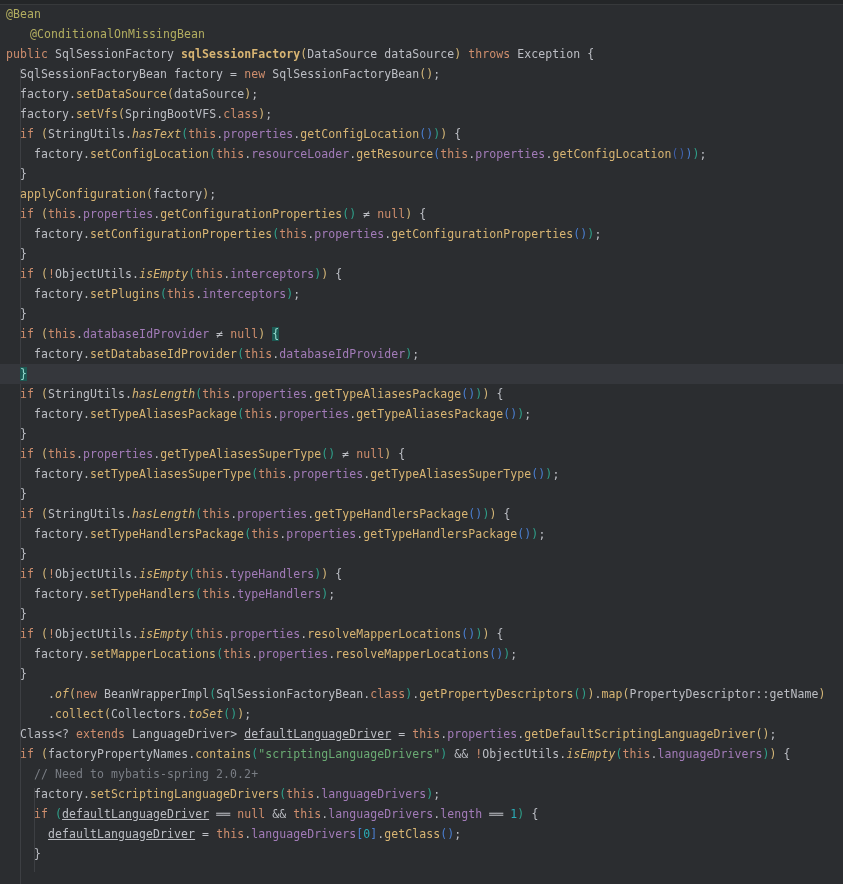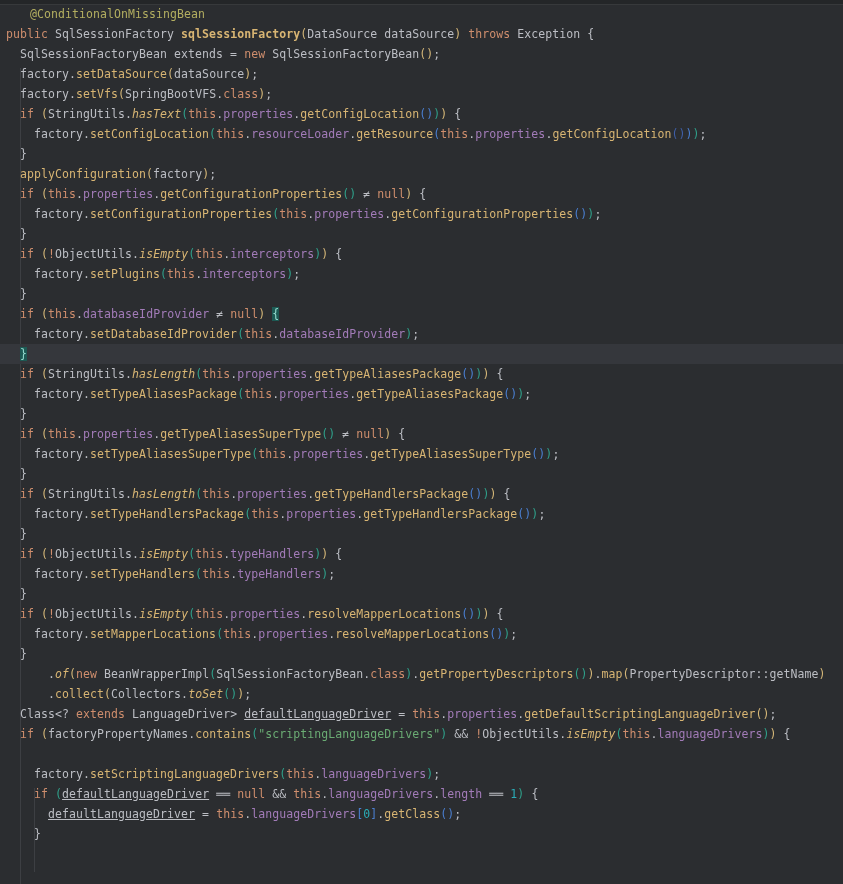--- a/index.html
+++ b/index.html
@@ -16,23 +16,24 @@
   .guide-2{left:34px;top:784px;height:84px;}
   .tok{display:inline;}
 </style>
 </head>
 <body>
 
 <div class="top-strip"></div>
 <div class="editor" id="editor">
   <div class="indent-guide guide-1"></div>
   <div class="indent-guide guide-2"></div>
+<div class="line"><span class="tok" style="color: rgb(179, 174, 96);">@Bean</span></div>
     <div class="line"><span class="tok" style="color: rgb(179, 174, 96); padding-left: 24px;">@ConditionalOnMissingBean</span></div>
     <div class="line"><span class="tok" style="color: rgb(207, 142, 109);">public</span><span class="tok" style="color: rgb(188, 190, 196);"> SqlSessionFactory </span><span class="tok" style="color: rgb(216, 181, 115); font-weight: bold;">sqlSessionFactory</span><span class="tok" style="color: rgb(213, 183, 120);">(</span><span class="tok" style="color: rgb(188, 190, 196);">DataSource dataSource</span><span class="tok" style="color: rgb(213, 183, 120);">)</span><span class="tok" style="color: rgb(188, 190, 196);"> </span><span class="tok" style="color: rgb(207, 142, 109);">throws</span><span class="tok" style="color: rgb(188, 190, 196);"> Exception {</span></div>
-    <div class="line"><span class="tok" style="color: rgb(188, 190, 196);">  SqlSessionFactoryBean extends = </span><span class="tok" style="color: rgb(207, 142, 109);">new</span><span class="tok" style="color: rgb(188, 190, 196);"> SqlSessionFactoryBean</span><span class="tok" style="color: rgb(213, 183, 120);">()</span><span class="tok" style="color: rgb(188, 190, 196);">;</span></div>
+    <div class="line"><span class="tok" style="color: rgb(188, 190, 196);">  SqlSessionFactoryBean factory = </span><span class="tok" style="color: rgb(207, 142, 109);">new</span><span class="tok" style="color: rgb(188, 190, 196);"> SqlSessionFactoryBean</span><span class="tok" style="color: rgb(213, 183, 120);">()</span><span class="tok" style="color: rgb(188, 190, 196);">;</span></div>
     <div class="line"><span class="tok" style="color: rgb(188, 190, 196);">  factory.</span><span class="tok" style="color: rgb(216, 181, 115);">setDataSource</span><span class="tok" style="color: rgb(213, 183, 120);">(</span><span class="tok" style="color: rgb(188, 190, 196);">dataSource</span><span class="tok" style="color: rgb(213, 183, 120);">)</span><span class="tok" style="color: rgb(188, 190, 196);">;</span></div>
     <div class="line"><span class="tok" style="color: rgb(188, 190, 196);">  factory.</span><span class="tok" style="color: rgb(216, 181, 115);">setVfs</span><span class="tok" style="color: rgb(213, 183, 120);">(</span><span class="tok" style="color: rgb(188, 190, 196);">SpringBootVFS.</span><span class="tok" style="color: rgb(207, 142, 109);">class</span><span class="tok" style="color: rgb(213, 183, 120);">)</span><span class="tok" style="color: rgb(188, 190, 196);">;</span></div>
     <div class="line"><span class="tok" style="color: rgb(188, 190, 196);">  </span><span class="tok" style="color: rgb(207, 142, 109);">if</span><span class="tok" style="color: rgb(188, 190, 196);"> </span><span class="tok" style="color: rgb(213, 183, 120);">(</span><span class="tok" style="color: rgb(188, 190, 196);">StringUtils.</span><span class="tok" style="color: rgb(216, 181, 115); font-style: italic;">hasText</span><span class="tok" style="color: rgb(47, 160, 138);">(</span><span class="tok" style="color: rgb(207, 142, 109);">this</span><span class="tok" style="color: rgb(188, 190, 196);">.</span><span class="tok" style="color: rgb(162, 123, 184);">properties</span><span class="tok" style="color: rgb(188, 190, 196);">.</span><span class="tok" style="color: rgb(216, 181, 115);">getConfigLocation</span><span class="tok" style="color: rgb(74, 127, 209);">()</span><span class="tok" style="color: rgb(47, 160, 138);">)</span><span class="tok" style="color: rgb(213, 183, 120);">)</span><span class="tok" style="color: rgb(188, 190, 196);"> {</span></div>
     <div class="line"><span class="tok" style="color: rgb(188, 190, 196);">    factory.</span><span class="tok" style="color: rgb(216, 181, 115);">setConfigLocation</span><span class="tok" style="color: rgb(47, 160, 138);">(</span><span class="tok" style="color: rgb(207, 142, 109);">this</span><span class="tok" style="color: rgb(188, 190, 196);">.</span><span class="tok" style="color: rgb(162, 123, 184);">resourceLoader</span><span class="tok" style="color: rgb(188, 190, 196);">.</span><span class="tok" style="color: rgb(216, 181, 115);">getResource</span><span class="tok" style="color: rgb(74, 127, 209);">(</span><span class="tok" style="color: rgb(207, 142, 109);">this</span><span class="tok" style="color: rgb(188, 190, 196);">.</span><span class="tok" style="color: rgb(162, 123, 184);">properties</span><span class="tok" style="color: rgb(188, 190, 196);">.</span><span class="tok" style="color: rgb(216, 181, 115);">getConfigLocation</span><span class="tok" style="color: rgb(63, 95, 168);">()</span><span class="tok" style="color: rgb(74, 127, 209);">)</span><span class="tok" style="color: rgb(47, 160, 138);">)</span><span class="tok" style="color: rgb(188, 190, 196);">;</span></div>
     <div class="line"><span class="tok" style="color: rgb(188, 190, 196);">  }</span></div>
     <div class="line"><span class="tok" style="color: rgb(188, 190, 196);">  </span><span class="tok" style="color: rgb(216, 181, 115);">applyConfiguration</span><span class="tok" style="color: rgb(213, 183, 120);">(</span><span class="tok" style="color: rgb(188, 190, 196);">factory</span><span class="tok" style="color: rgb(213, 183, 120);">)</span><span class="tok" style="color: rgb(188, 190, 196);">;</span></div>
     <div class="line"><span class="tok" style="color: rgb(188, 190, 196);">  </span><span class="tok" style="color: rgb(207, 142, 109);">if</span><span class="tok" style="color: rgb(188, 190, 196);"> </span><span class="tok" style="color: rgb(213, 183, 120);">(</span><span class="tok" style="color: rgb(207, 142, 109);">this</span><span class="tok" style="color: rgb(188, 190, 196);">.</span><span class="tok" style="color: rgb(162, 123, 184);">properties</span><span class="tok" style="color: rgb(188, 190, 196);">.</span><span class="tok" style="color: rgb(216, 181, 115);">getConfigurationProperties</span><span class="tok" style="color: rgb(47, 160, 138);">()</span><span class="tok" style="color: rgb(188, 190, 196);"> ≠ </span><span class="tok" style="color: rgb(207, 142, 109);">null</span><span class="tok" style="color: rgb(213, 183, 120);">)</span><span class="tok" style="color: rgb(188, 190, 196);"> {</span></div>
     <div class="line"><span class="tok" style="color: rgb(188, 190, 196);">    factory.</span><span class="tok" style="color: rgb(216, 181, 115);">setConfigurationProperties</span><span class="tok" style="color: rgb(47, 160, 138);">(</span><span class="tok" style="color: rgb(207, 142, 109);">this</span><span class="tok" style="color: rgb(188, 190, 196);">.</span><span class="tok" style="color: rgb(162, 123, 184);">properties</span><span class="tok" style="color: rgb(188, 190, 196);">.</span><span class="tok" style="color: rgb(216, 181, 115);">getConfigurationProperties</span><span class="tok" style="color: rgb(74, 127, 209);">()</span><span class="tok" style="color: rgb(47, 160, 138);">)</span><span class="tok" style="color: rgb(188, 190, 196);">;</span></div>
     <div class="line"><span class="tok" style="color: rgb(188, 190, 196);">  }</span></div>
     <div class="line"><span class="tok" style="color: rgb(188, 190, 196);">  </span><span class="tok" style="color: rgb(207, 142, 109);">if</span><span class="tok" style="color: rgb(188, 190, 196);"> </span><span class="tok" style="color: rgb(213, 183, 120);">(</span><span class="tok" style="color: rgb(207, 142, 109);">!</span><span class="tok" style="color: rgb(188, 190, 196);">ObjectUtils.</span><span class="tok" style="color: rgb(216, 181, 115); font-style: italic;">isEmpty</span><span class="tok" style="color: rgb(47, 160, 138);">(</span><span class="tok" style="color: rgb(207, 142, 109);">this</span><span class="tok" style="color: rgb(188, 190, 196);">.</span><span class="tok" style="color: rgb(162, 123, 184);">interceptors</span><span class="tok" style="color: rgb(47, 160, 138);">)</span><span class="tok" style="color: rgb(213, 183, 120);">)</span><span class="tok" style="color: rgb(188, 190, 196);"> {</span></div>
@@ -53,18 +54,18 @@
     <div class="line"><span class="tok" style="color: rgb(188, 190, 196);">  </span><span class="tok" style="color: rgb(207, 142, 109);">if</span><span class="tok" style="color: rgb(188, 190, 196);"> </span><span class="tok" style="color: rgb(213, 183, 120);">(</span><span class="tok" style="color: rgb(207, 142, 109);">!</span><span class="tok" style="color: rgb(188, 190, 196);">ObjectUtils.</span><span class="tok" style="color: rgb(216, 181, 115); font-style: italic;">isEmpty</span><span class="tok" style="color: rgb(47, 160, 138);">(</span><span class="tok" style="color: rgb(207, 142, 109);">this</span><span class="tok" style="color: rgb(188, 190, 196);">.</span><span class="tok" style="color: rgb(162, 123, 184);">typeHandlers</span><span class="tok" style="color: rgb(47, 160, 138);">)</span><span class="tok" style="color: rgb(213, 183, 120);">)</span><span class="tok" style="color: rgb(188, 190, 196);"> {</span></div>
     <div class="line"><span class="tok" style="color: rgb(188, 190, 196);">    factory.</span><span class="tok" style="color: rgb(216, 181, 115);">setTypeHandlers</span><span class="tok" style="color: rgb(47, 160, 138);">(</span><span class="tok" style="color: rgb(207, 142, 109);">this</span><span class="tok" style="color: rgb(188, 190, 196);">.</span><span class="tok" style="color: rgb(162, 123, 184);">typeHandlers</span><span class="tok" style="color: rgb(47, 160, 138);">)</span><span class="tok" style="color: rgb(188, 190, 196);">;</span></div>
     <div class="line"><span class="tok" style="color: rgb(188, 190, 196);">  }</span></div>
     <div class="line"><span class="tok" style="color: rgb(188, 190, 196);">  </span><span class="tok" style="color: rgb(207, 142, 109);">if</span><span class="tok" style="color: rgb(188, 190, 196);"> </span><span class="tok" style="color: rgb(213, 183, 120);">(</span><span class="tok" style="color: rgb(207, 142, 109);">!</span><span class="tok" style="color: rgb(188, 190, 196);">ObjectUtils.</span><span class="tok" style="color: rgb(216, 181, 115); font-style: italic;">isEmpty</span><span class="tok" style="color: rgb(47, 160, 138);">(</span><span class="tok" style="color: rgb(207, 142, 109);">this</span><span class="tok" style="color: rgb(188, 190, 196);">.</span><span class="tok" style="color: rgb(162, 123, 184);">properties</span><span class="tok" style="color: rgb(188, 190, 196);">.</span><span class="tok" style="color: rgb(216, 181, 115);">resolveMapperLocations</span><span class="tok" style="color: rgb(74, 127, 209);">()</span><span class="tok" style="color: rgb(47, 160, 138);">)</span><span class="tok" style="color: rgb(213, 183, 120);">)</span><span class="tok" style="color: rgb(188, 190, 196);"> {</span></div>
     <div class="line"><span class="tok" style="color: rgb(188, 190, 196);">    factory.</span><span class="tok" style="color: rgb(216, 181, 115);">setMapperLocations</span><span class="tok" style="color: rgb(47, 160, 138);">(</span><span class="tok" style="color: rgb(207, 142, 109);">this</span><span class="tok" style="color: rgb(188, 190, 196);">.</span><span class="tok" style="color: rgb(162, 123, 184);">properties</span><span class="tok" style="color: rgb(188, 190, 196);">.</span><span class="tok" style="color: rgb(216, 181, 115);">resolveMapperLocations</span><span class="tok" style="color: rgb(74, 127, 209);">()</span><span class="tok" style="color: rgb(47, 160, 138);">)</span><span class="tok" style="color: rgb(188, 190, 196);">;</span></div>
     <div class="line"><span class="tok" style="color: rgb(188, 190, 196);">  }</span></div>
     <div class="line"><span class="tok" style="color: rgb(188, 190, 196);">      .</span><span class="tok" style="color: rgb(216, 181, 115); font-style: italic;">of</span><span class="tok" style="color: rgb(213, 183, 120);">(</span><span class="tok" style="color: rgb(207, 142, 109);">new</span><span class="tok" style="color: rgb(188, 190, 196);"> BeanWrapperImpl</span><span class="tok" style="color: rgb(47, 160, 138);">(</span><span class="tok" style="color: rgb(188, 190, 196);">SqlSessionFactoryBean.</span><span class="tok" style="color: rgb(207, 142, 109);">class</span><span class="tok" style="color: rgb(47, 160, 138);">)</span><span class="tok" style="color: rgb(188, 190, 196);">.</span><span class="tok" style="color: rgb(216, 181, 115);">getPropertyDescriptors</span><span class="tok" style="color: rgb(47, 160, 138);">()</span><span class="tok" style="color: rgb(213, 183, 120);">)</span><span class="tok" style="color: rgb(188, 190, 196);">.</span><span class="tok" style="color: rgb(216, 181, 115);">map</span><span class="tok" style="color: rgb(213, 183, 120);">(</span><span class="tok" style="color: rgb(188, 190, 196);">PropertyDescriptor::getName</span><span class="tok" style="color: rgb(213, 183, 120);">)</span></div>
     <div class="line"><span class="tok" style="color: rgb(188, 190, 196);">      .</span><span class="tok" style="color: rgb(216, 181, 115);">collect</span><span class="tok" style="color: rgb(213, 183, 120);">(</span><span class="tok" style="color: rgb(188, 190, 196);">Collectors.</span><span class="tok" style="color: rgb(216, 181, 115); font-style: italic;">toSet</span><span class="tok" style="color: rgb(47, 160, 138);">()</span><span class="tok" style="color: rgb(213, 183, 120);">)</span><span class="tok" style="color: rgb(188, 190, 196);">;</span></div>
     <div class="line"><span class="tok" style="color: rgb(188, 190, 196);">  Class&lt;? </span><span class="tok" style="color: rgb(207, 142, 109);">extends</span><span class="tok" style="color: rgb(188, 190, 196);"> LanguageDriver&gt; </span><span class="tok" style="color: rgb(188, 190, 196); text-decoration: underline;">defaultLanguageDriver</span><span class="tok" style="color: rgb(188, 190, 196);"> = </span><span class="tok" style="color: rgb(207, 142, 109);">this</span><span class="tok" style="color: rgb(188, 190, 196);">.</span><span class="tok" style="color: rgb(162, 123, 184);">properties</span><span class="tok" style="color: rgb(188, 190, 196);">.</span><span class="tok" style="color: rgb(216, 181, 115);">getDefaultScriptingLanguageDriver</span><span class="tok" style="color: rgb(213, 183, 120);">()</span><span class="tok" style="color: rgb(188, 190, 196);">;</span></div>
     <div class="line"><span class="tok" style="color: rgb(188, 190, 196);">  </span><span class="tok" style="color: rgb(207, 142, 109);">if</span><span class="tok" style="color: rgb(188, 190, 196);"> </span><span class="tok" style="color: rgb(213, 183, 120);">(</span><span class="tok" style="color: rgb(188, 190, 196);">factoryPropertyNames.</span><span class="tok" style="color: rgb(216, 181, 115);">contains</span><span class="tok" style="color: rgb(47, 160, 138);">(</span><span class="tok" style="color: rgb(106, 171, 115);">"scriptingLanguageDrivers"</span><span class="tok" style="color: rgb(47, 160, 138);">)</span><span class="tok" style="color: rgb(188, 190, 196);"> &amp;&amp; </span><span class="tok" style="color: rgb(207, 142, 109);">!</span><span class="tok" style="color: rgb(188, 190, 196);">ObjectUtils.</span><span class="tok" style="color: rgb(216, 181, 115); font-style: italic;">isEmpty</span><span class="tok" style="color: rgb(47, 160, 138);">(</span><span class="tok" style="color: rgb(207, 142, 109);">this</span><span class="tok" style="color: rgb(188, 190, 196);">.</span><span class="tok" style="color: rgb(162, 123, 184);">languageDrivers</span><span class="tok" style="color: rgb(47, 160, 138);">)</span><span class="tok" style="color: rgb(213, 183, 120);">)</span><span class="tok" style="color: rgb(188, 190, 196);"> {</span></div>
-    <div class="line"><span class="tok" style="color: rgb(188, 190, 196);">    </span></div>
+    <div class="line"><span class="tok" style="color: rgb(188, 190, 196);">    </span><span class="tok" style="color: rgb(122, 126, 133);">// Need to mybatis-spring 2.0.2+</span></div>
     <div class="line"><span class="tok" style="color: rgb(188, 190, 196);">    factory.</span><span class="tok" style="color: rgb(216, 181, 115);">setScriptingLanguageDrivers</span><span class="tok" style="color: rgb(47, 160, 138);">(</span><span class="tok" style="color: rgb(207, 142, 109);">this</span><span class="tok" style="color: rgb(188, 190, 196);">.</span><span class="tok" style="color: rgb(162, 123, 184);">languageDrivers</span><span class="tok" style="color: rgb(47, 160, 138);">)</span><span class="tok" style="color: rgb(188, 190, 196);">;</span></div>
     <div class="line"><span class="tok" style="color: rgb(188, 190, 196);">    </span><span class="tok" style="color: rgb(207, 142, 109);">if</span><span class="tok" style="color: rgb(188, 190, 196);"> </span><span class="tok" style="color: rgb(47, 160, 138);">(</span><span class="tok" style="color: rgb(188, 190, 196); text-decoration: underline;">defaultLanguageDriver</span><span class="tok" style="color: rgb(188, 190, 196);"> ══ </span><span class="tok" style="color: rgb(207, 142, 109);">null</span><span class="tok" style="color: rgb(188, 190, 196);"> &amp;&amp; </span><span class="tok" style="color: rgb(207, 142, 109);">this</span><span class="tok" style="color: rgb(188, 190, 196);">.</span><span class="tok" style="color: rgb(162, 123, 184);">languageDrivers</span><span class="tok" style="color: rgb(188, 190, 196);">.</span><span class="tok" style="color: rgb(162, 123, 184);">length</span><span class="tok" style="color: rgb(188, 190, 196);"> ══ </span><span class="tok" style="color: rgb(42, 172, 184);">1</span><span class="tok" style="color: rgb(47, 160, 138);">)</span><span class="tok" style="color: rgb(188, 190, 196);"> {</span></div>
     <div class="line"><span class="tok" style="color: rgb(188, 190, 196);">      </span><span class="tok" style="color: rgb(188, 190, 196); text-decoration: underline;">defaultLanguageDriver</span><span class="tok" style="color: rgb(188, 190, 196);"> = </span><span class="tok" style="color: rgb(207, 142, 109);">this</span><span class="tok" style="color: rgb(188, 190, 196);">.</span><span class="tok" style="color: rgb(162, 123, 184);">languageDrivers</span><span class="tok" style="color: rgb(74, 127, 209);">[</span><span class="tok" style="color: rgb(42, 172, 184);">0</span><span class="tok" style="color: rgb(74, 127, 209);">]</span><span class="tok" style="color: rgb(188, 190, 196);">.</span><span class="tok" style="color: rgb(216, 181, 115);">getClass</span><span class="tok" style="color: rgb(74, 127, 209);">()</span><span class="tok" style="color: rgb(188, 190, 196);">;</span></div>
     <div class="line"><span class="tok" style="color: rgb(188, 190, 196);">    }</span></div>
   </div>
 
 </body></html>

